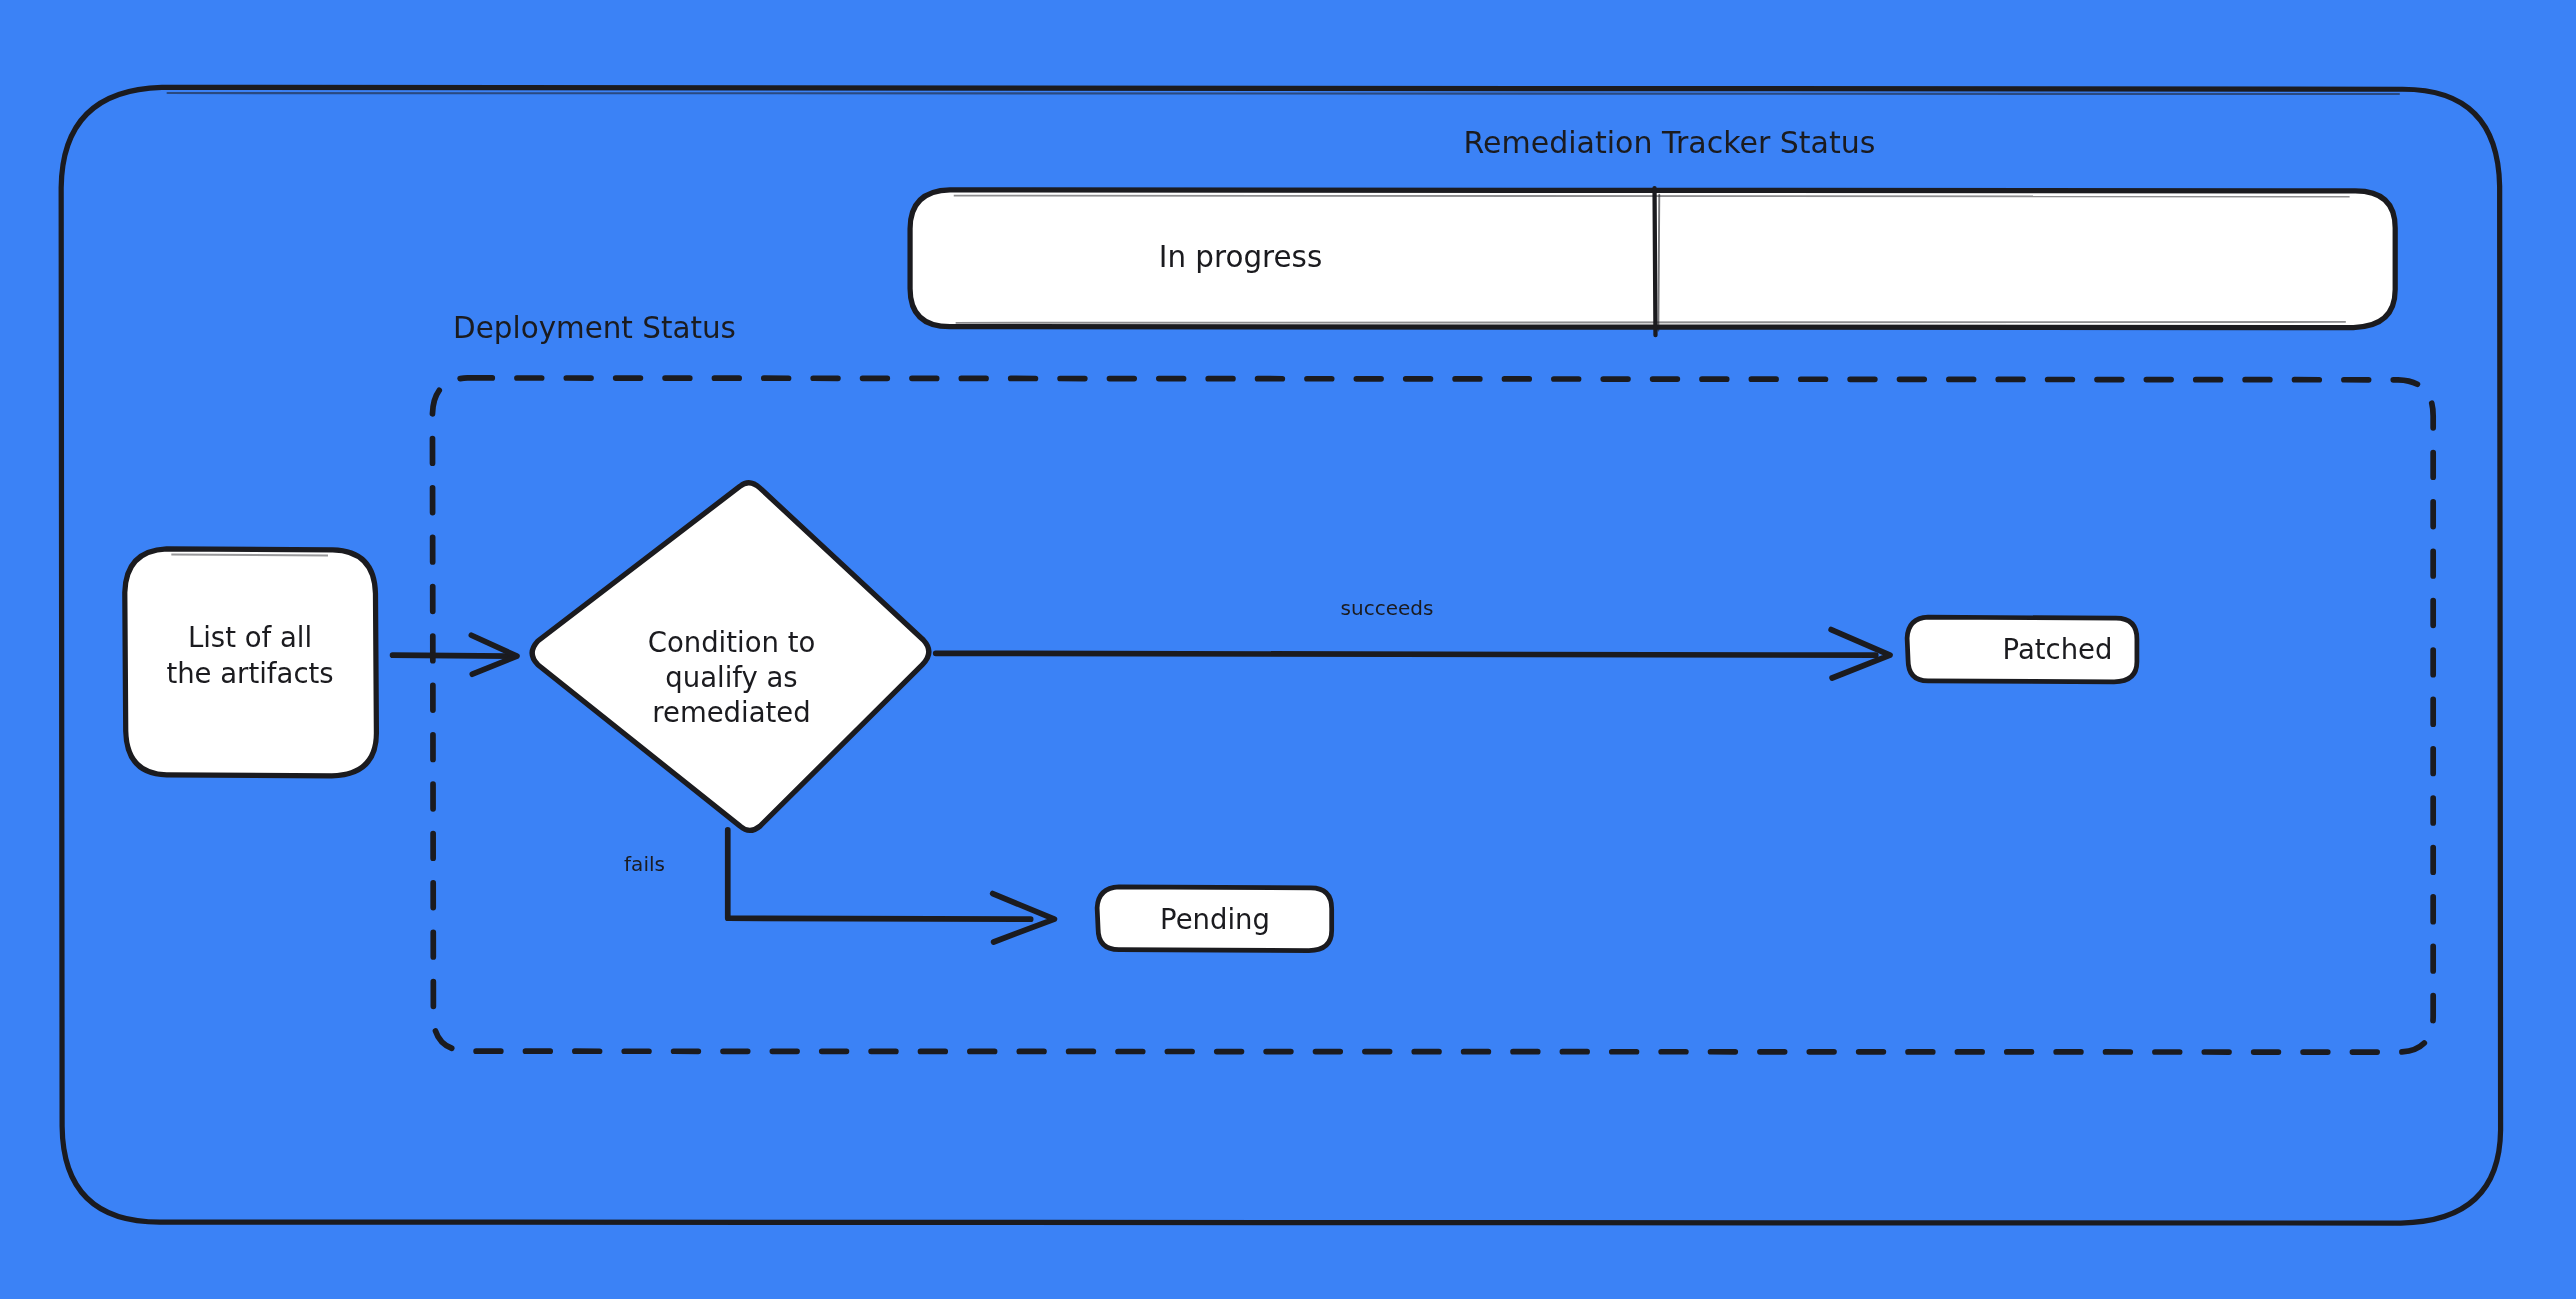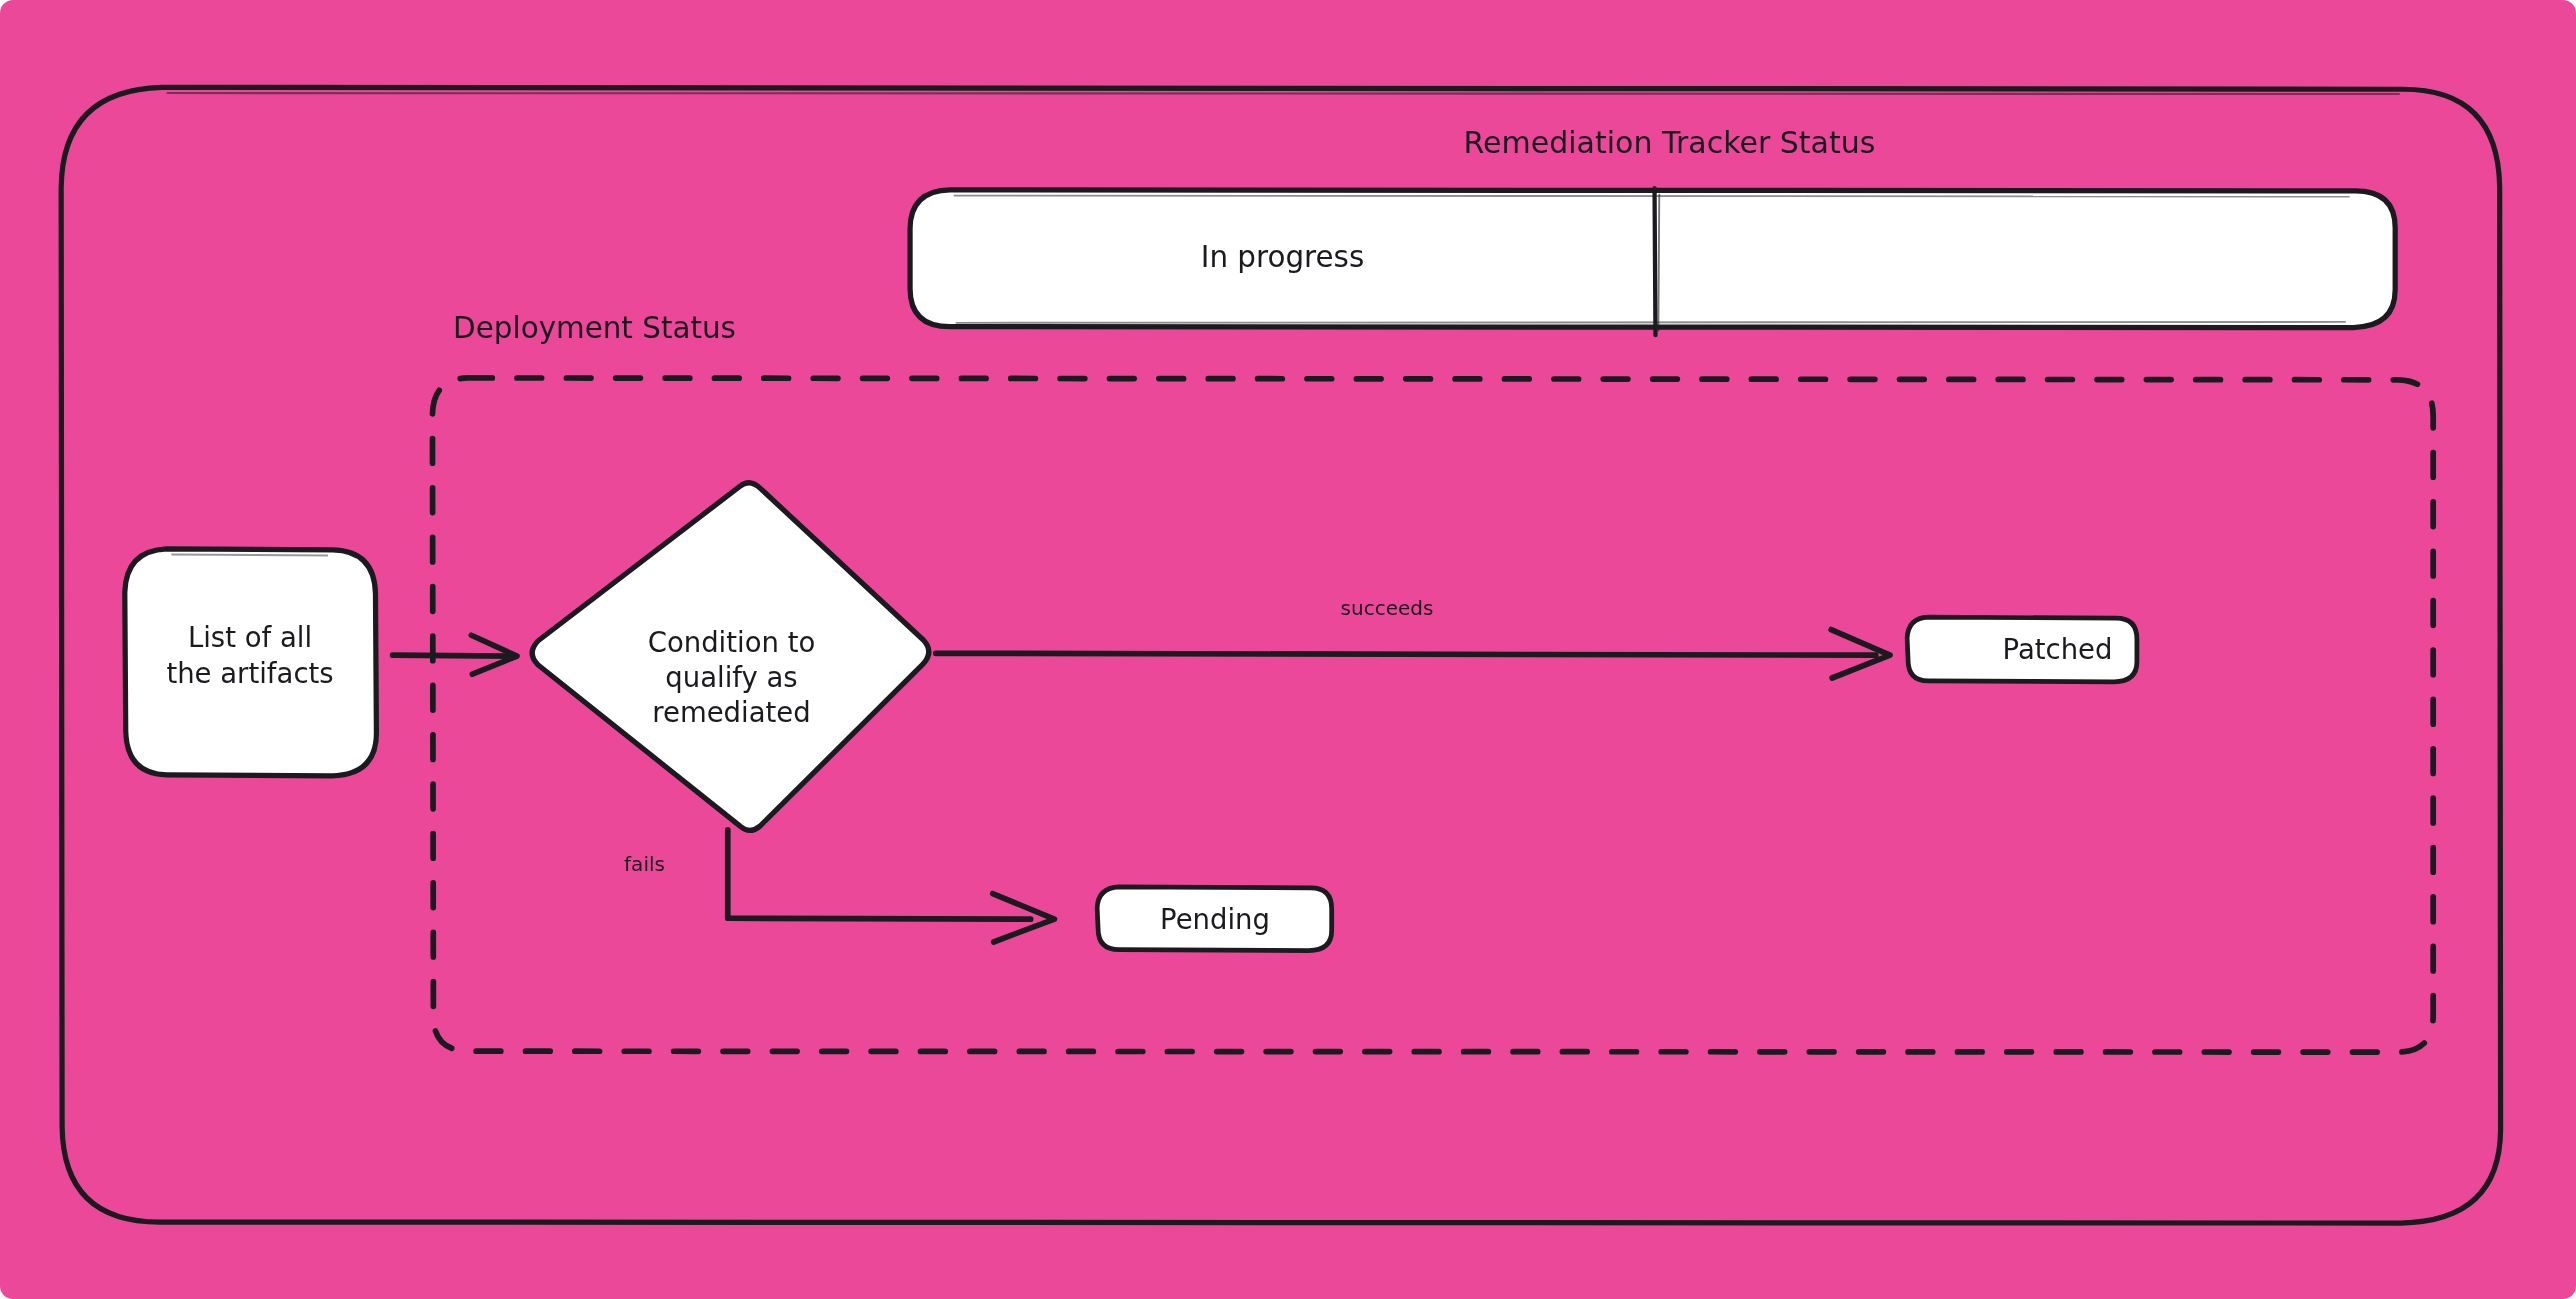--- a/index.html
+++ b/index.html
@@ -10,22 +10,21 @@
   body {
     width: 2576px;
     height: 1299px;
     overflow: hidden;
     font-family: "DejaVu Sans", sans-serif;
   }
   #stage {
     position: relative;
     width: 2576px;
     height: 1299px;
-    background: #ec4899;
-    border-radius: 13px;
+    background: #3b82f6;
   }
   svg#canvas {
     position: absolute;
     left: 0;
     top: 0;
     width: 2576px;
     height: 1299px;
   }
   .lbl {
     position: absolute;
@@ -117,21 +116,21 @@
 
     <g>
       <path d="M 1178 934 L 1380 935 Q 1402 935 1402 957 L 1402 980 Q 1402 1001 1378 1001
                L 1178 1000 Q 1156 1000 1156 978 L 1155 956 Q 1156 935 1178 934 Z" fill="#ffffff" stroke="#1b1b1f" stroke-width="5" stroke-linecap="round" stroke-linejoin="round"></path>
     </g>
 
   </svg>
 
   <div class="lbl lbl-title center-xy" style="left:1413px; top:123px; width:513px; height:40px;">Remediation Tracker Status</div>
 
-  <div class="lbl lbl-section center-xy" style="left:950px; top:237px; width:665px; height:42px;">In progress</div>
+  <div class="lbl lbl-section center-xy" style="left:908px; top:237px; width:665px; height:42px;">In progress</div>
 
 
   <div class="lbl lbl-group center-xy" style="left:433px; top:309px; width:323px; height:40px;">Deployment Status</div>
 
   <div class="lbl lbl-node center-xy" style="left:124px; top:608px; width:252px; height:95px;">List of all
 the artifacts</div>
 
   <div class="lbl lbl-node center-xy" style="left:594px; top:611px; width:275px; height:133px;">Condition to
 qualify as
 remediated</div>

